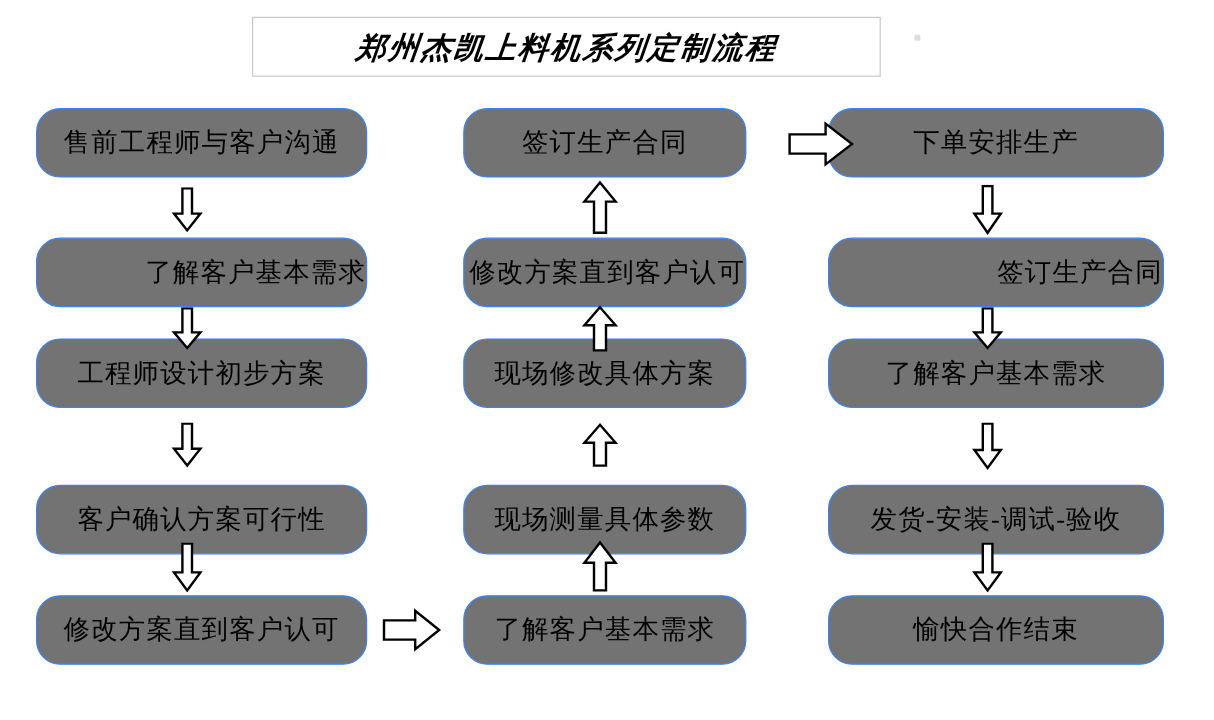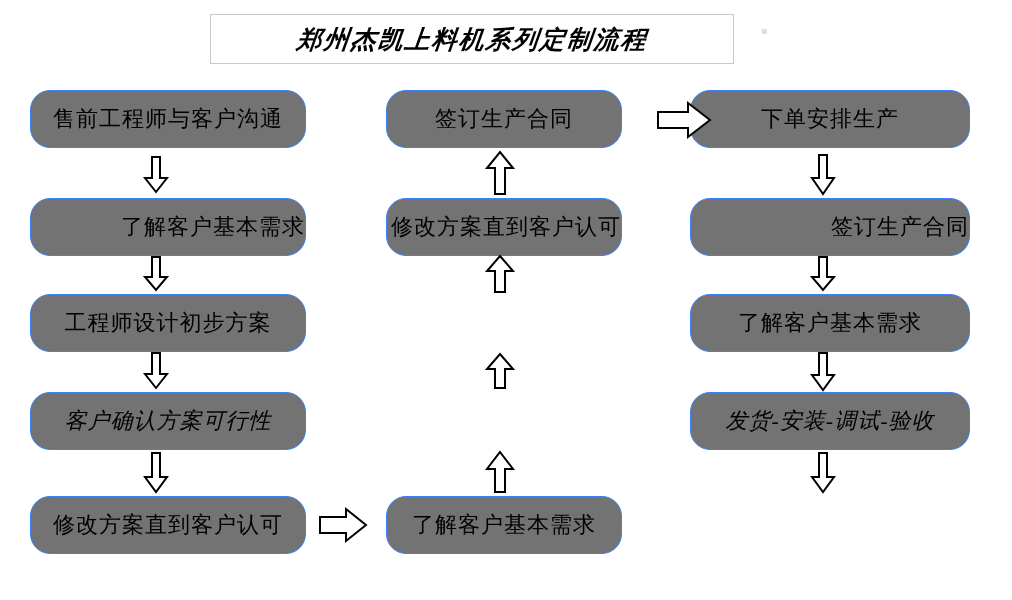--- a/index.html
+++ b/index.html
@@ -74,22 +74,22 @@
     line-height: 1;
   }
 
   
   .col1 { left: 30px;  width: 276px; }
   .col2 { left: 374px; width: 236px; margin-left: 12px; }
   .col3 { left: 690px; width: 280px; }
 
   .r1 { top: 90px;  }
   .r2 { top: 198px; justify-content: flex-end; }
-  .r3 { top: 294px; text-align: right; }
-  .r4 { top: 392px; font-style: italic; }
+  .r3 { top: 282px; text-align: right; }
+  .r4 { top: 404px; }
   .r5 { top: 496px; }
 
   
   .arrow {
     position: absolute;
     line-height: 0;
   }
   .arrow svg { display: block; }
   .arrow svg path {
     fill: #ffffff;
@@ -144,20 +144,26 @@
         <path d="M10 1 L18 1 L18 25 L25 25 L14 40 L3 25 L10 25 Z"></path>
       </svg>
   </div>
 
   <div class="node col2 r1">
     <span class="label">签订生产合同</span>
   </div>
   <div class="node col2 r2">
     <span class="label">修改方案直到客户认可</span>
   </div>
+  <div class="node col2 r3">
+    <span class="label">现场修改具体方案</span>
+  </div>
+  <div class="node col2 r4">
+    <span class="label">现场测量具体参数</span>
+  </div>
   <div class="node col2 r5">
     <span class="label">了解客户基本需求</span>
   </div>
 
   <div class="arrow" style="left:484px; top:150px;">
     <svg width="32" height="46" viewBox="0 0 32 46">
         <path d="M16 2 L29 18 L21 18 L21 44 L11 44 L11 18 L3 18 Z"></path>
       </svg>
   </div>
   <div class="arrow" style="left:484px; top:254px;">
@@ -181,20 +187,23 @@
   </div>
   <div class="node col3 r2">
     <span class="label">签订生产合同</span>
   </div>
   <div class="node col3 r3">
     <span class="label">了解客户基本需求</span>
   </div>
   <div class="node col3 r4">
     <span class="label">发货-安装-调试-验收</span>
   </div>
+  <div class="node col3 r5">
+    <span class="label">愉快合作结束</span>
+  </div>
 
   <div class="arrow" style="left:808px; top:154px;">
     <svg width="30" height="42" viewBox="0 0 30 42">
         <path d="M11 1 L19 1 L19 24 L26 24 L15 40 L4 24 L11 24 Z"></path>
       </svg>
   </div>
   <div class="arrow" style="left:808px; top:256px;">
     <svg width="30" height="36" viewBox="0 0 30 36">
         <path d="M11 1 L19 1 L19 21 L26 21 L15 34 L4 21 L11 21 Z"></path>
       </svg>

